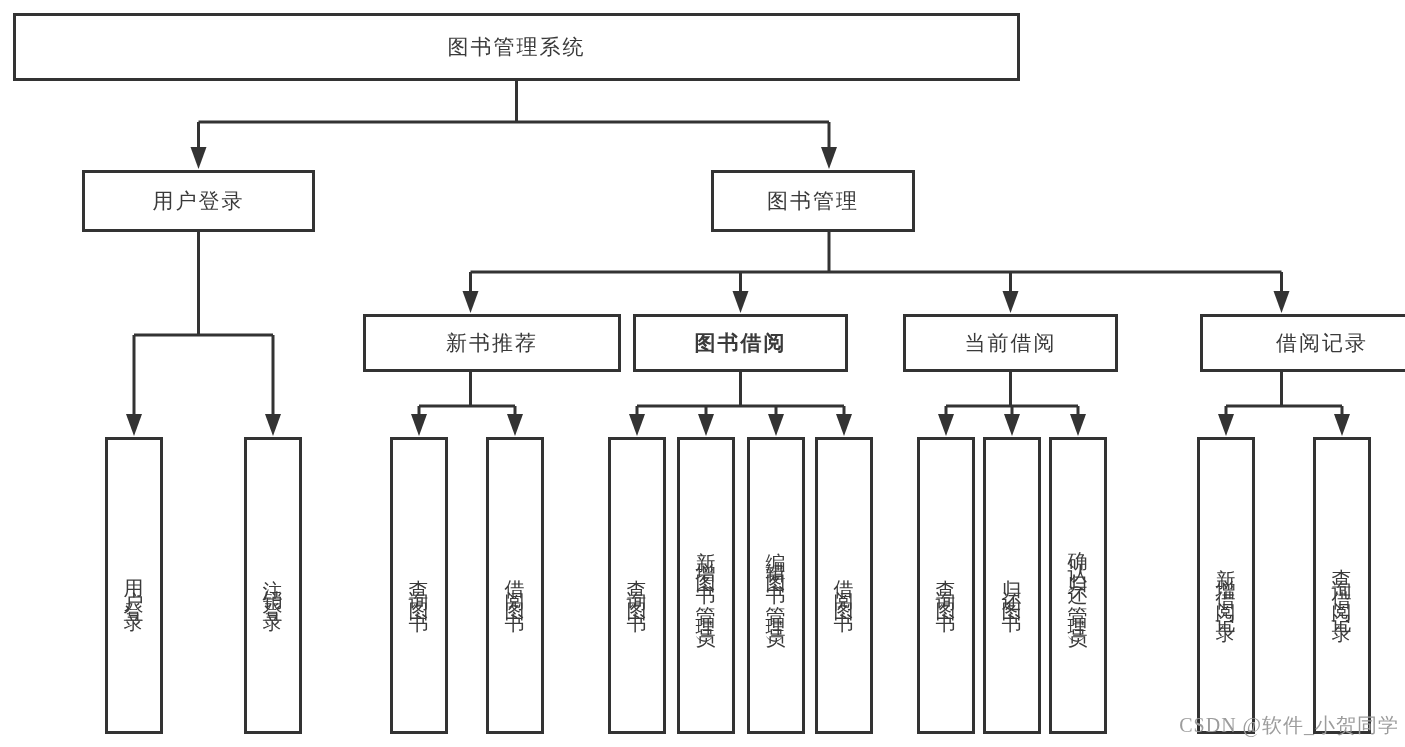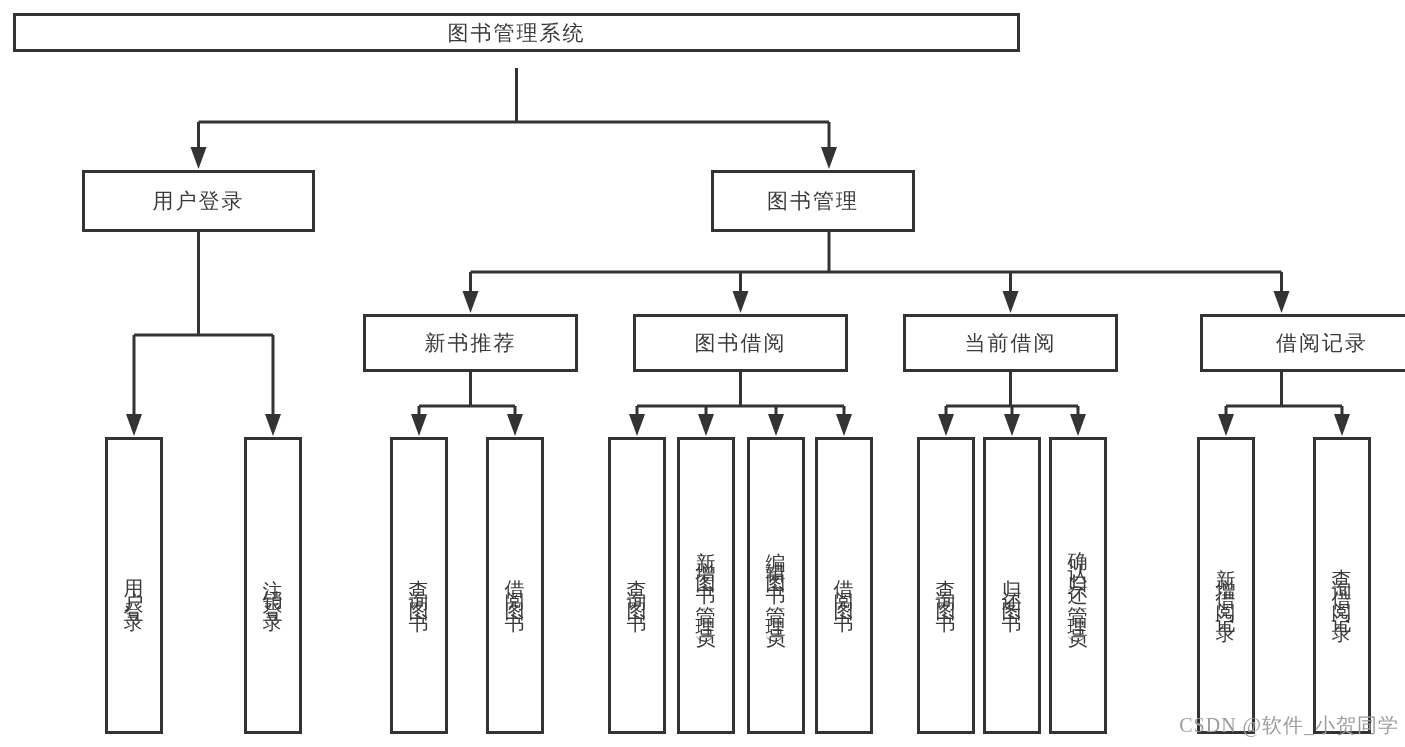--- a/index.html
+++ b/index.html
@@ -142,35 +142,35 @@
       <polygon points="768,414 784,414 776,436"></polygon>
       <polygon points="836,414 852,414 844,436"></polygon>
       <polygon points="938,414 954,414 946,436"></polygon>
       <polygon points="1004,414 1020,414 1012,436"></polygon>
       <polygon points="1070,414 1086,414 1078,436"></polygon>
       <polygon points="1218,414 1234,414 1226,436"></polygon>
       <polygon points="1334,414 1350,414 1342,436"></polygon>
     </g>
   </svg>
 
-  <div class="hbox" style="left:13px; top:13px; width:1007px; height:39px;">
+  <div class="hbox" style="left:13px; top:13px; width:1007px; height:68px;">
     <span>图书管理系统</span>
   </div>
 
   <div class="hbox" style="left:82px; top:170px; width:233px; height:62px;">
     <span>用户登录</span>
   </div>
   <div class="hbox" style="left:711px; top:170px; width:204px; height:62px;">
     <span>图书管理</span>
   </div>
 
-  <div class="hbox" style="left:363px; top:314px; width:215px; height:58px;align-items:center;">
+  <div class="hbox" style="left:363px; top:314px; width:258px; height:58px;align-items:center;">
     <span>新书推荐</span>
   </div>
-  <div class="hbox" style="left:633px; top:314px; width:215px; height:58px;">
+  <div class="hbox" style="left:633px; top:314px; width:215px; height:58px;font-weight:bold;">
     <span>图书借阅</span>
   </div>
   <div class="hbox" style="left:903px; top:314px; width:215px; height:58px;">
     <span>当前借阅</span>
   </div>
   <div class="hbox" style="left:1174px; top:314px; width:244px; height:58px;margin-left:26px;">
     <span>借阅记录</span>
   </div>
 
   <div class="vbox" style="left:105px;">

